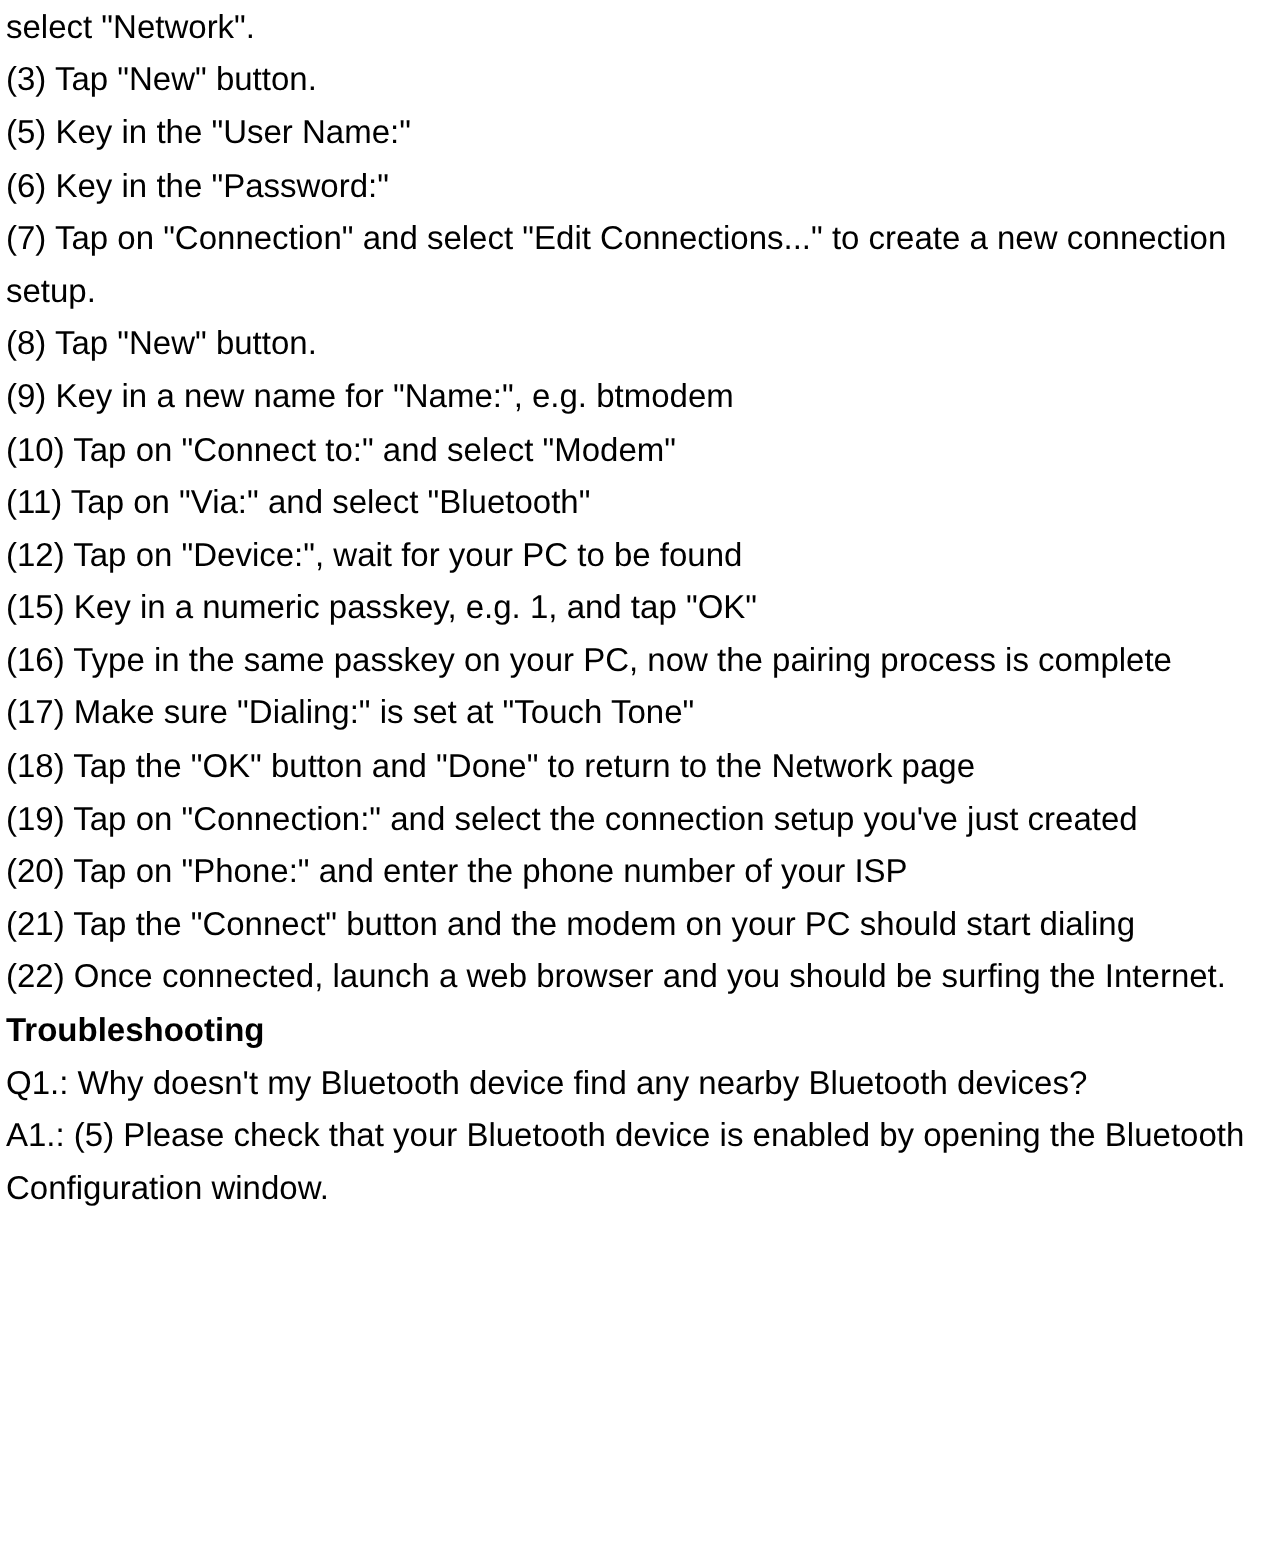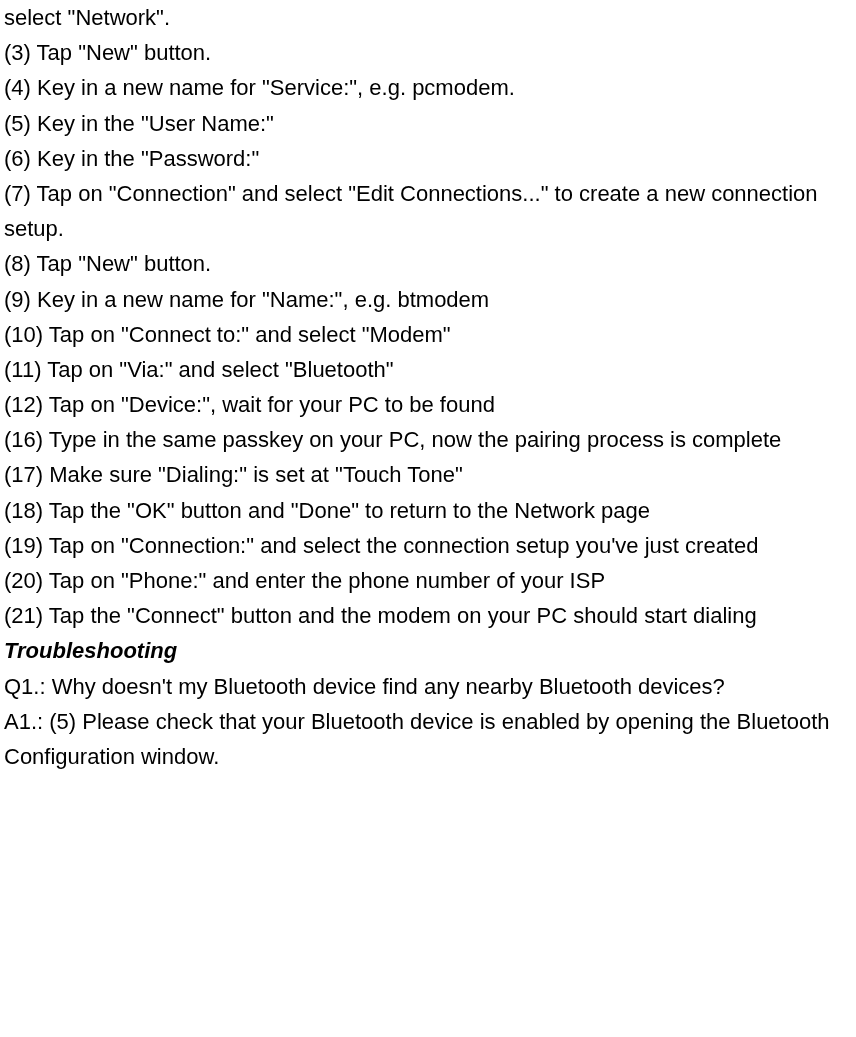--- a/index.html
+++ b/index.html
@@ -14,40 +14,40 @@
   }
   .content {
     padding: 0 4px;
   }
   .line {
     margin: 0;
     padding: 0;
   }
   .bold {
     font-weight: bold;
-    font-style: italic;
   }
 </style>
 </head>
 <body>
 
 <div class="content">
   <p class="line">select "Network".</p>
   <p class="line">(3) Tap "New" button.</p>
-  <p class="line">(4) Key in a new name for "Service:", e.g. pcmodem.</p>
   <p class="line">(5) Key in the "User Name:"</p>
   <p class="line">(6) Key in the "Password:"</p>
   <p class="line">(7) Tap on "Connection" and select "Edit Connections..." to create a new connection setup.</p>
   <p class="line">(8) Tap "New" button.</p>
   <p class="line">(9) Key in a new name for "Name:", e.g. btmodem</p>
   <p class="line">(10) Tap on "Connect to:" and select "Modem"</p>
   <p class="line">(11) Tap on "Via:" and select "Bluetooth"</p>
   <p class="line">(12) Tap on "Device:", wait for your PC to be found</p>
+  <p class="line">(15) Key in a numeric passkey, e.g. 1, and tap "OK"</p>
   <p class="line">(16) Type in the same passkey on your PC, now the pairing process is complete</p>
   <p class="line">(17) Make sure "Dialing:" is set at "Touch Tone"</p>
   <p class="line">(18) Tap the "OK" button and "Done" to return to the Network page</p>
   <p class="line">(19) Tap on "Connection:" and select the connection setup you've just created</p>
   <p class="line">(20) Tap on "Phone:" and enter the phone number of your ISP</p>
   <p class="line">(21) Tap the "Connect" button and the modem on your PC should start dialing</p>
+  <p class="line">(22) Once connected, launch a web browser and you should be surfing the Internet.</p>
   <p class="line bold">Troubleshooting</p>
   <p class="line">Q1.: Why doesn't my Bluetooth device find any nearby Bluetooth devices?</p>
   <p class="line">A1.: (5) Please check that your Bluetooth device is enabled by opening the Bluetooth Configuration window.</p>
 </div>
 
 </body></html>

